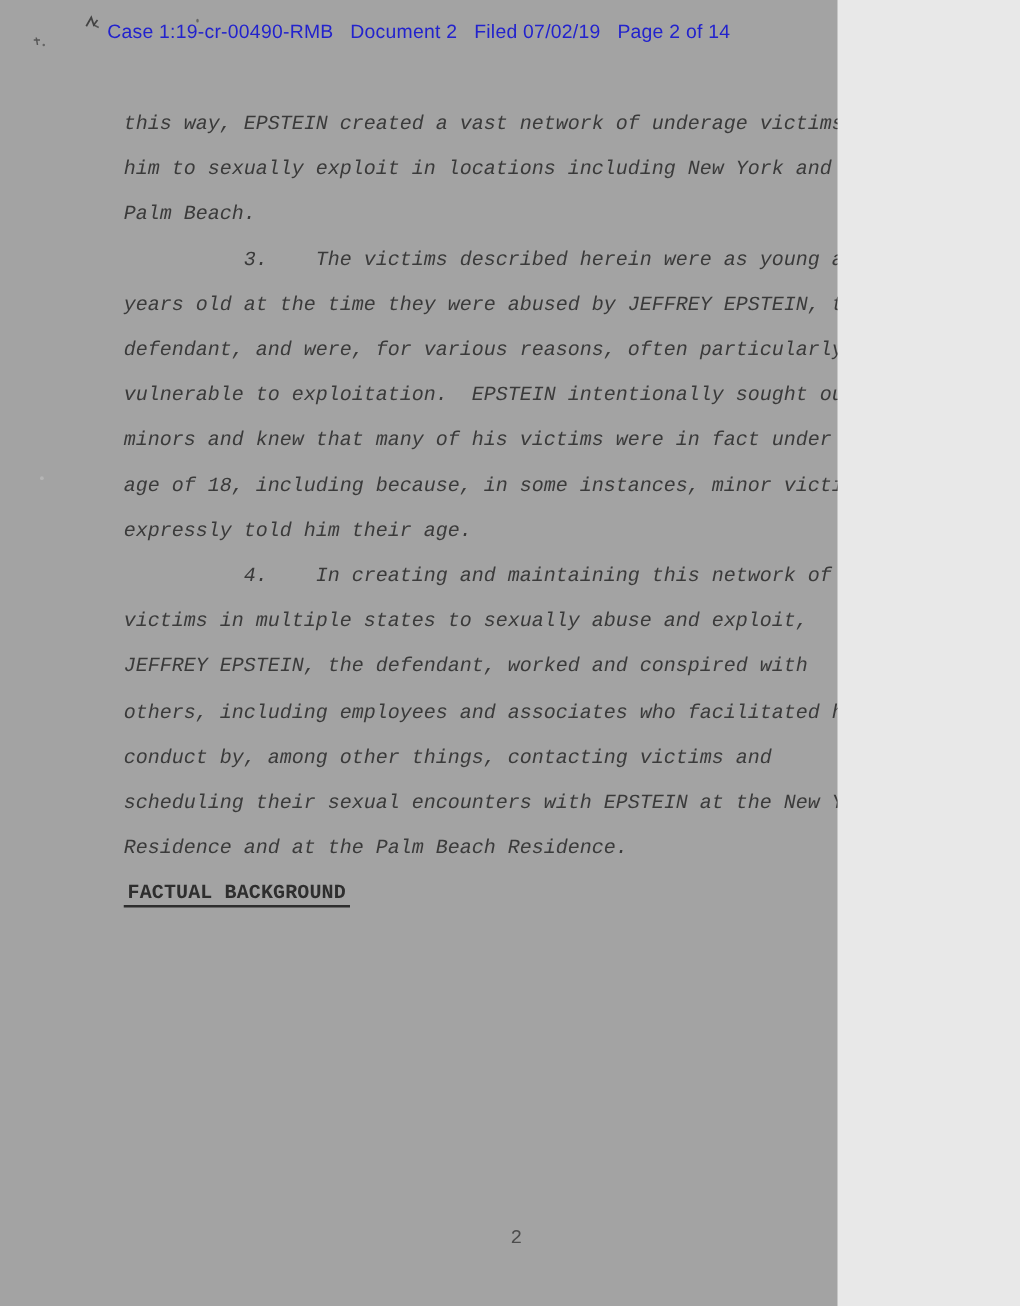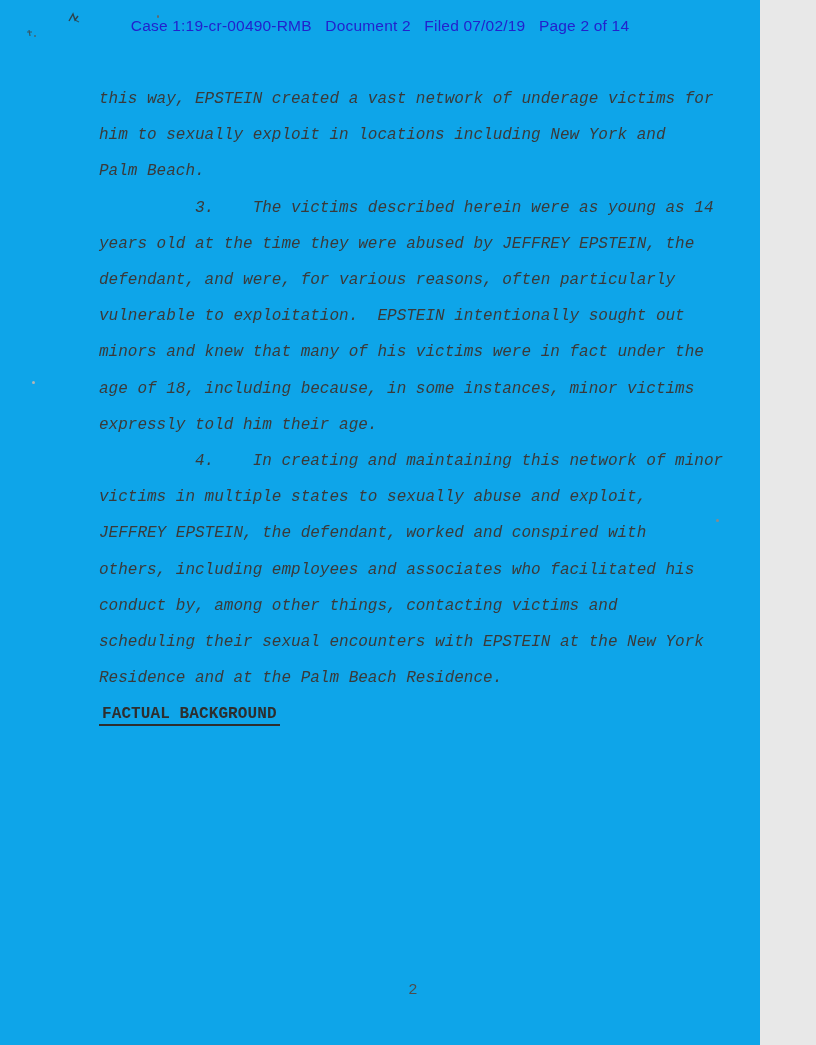--- a/index.html
+++ b/index.html
@@ -2,23 +2,23 @@
 <html><head>
 <meta charset="utf-8">
 <style>
   html, body {
     margin: 0;
     padding: 0;
     background: #e8e8e8;
   }
   .page {
     position: relative;
-    width: 760px;
+    width: 670px;
     height: 1045px;
-    background: #0ea5e9;
+    background: #a3a3a3;
     overflow: hidden;
     font-family: "Liberation Mono", "DejaVu Sans Mono", monospace;
   }
   
   .case-stamp {
     position: absolute;
     top: 17px;
     left: 0;
     width: 100%;
     text-align: center;

